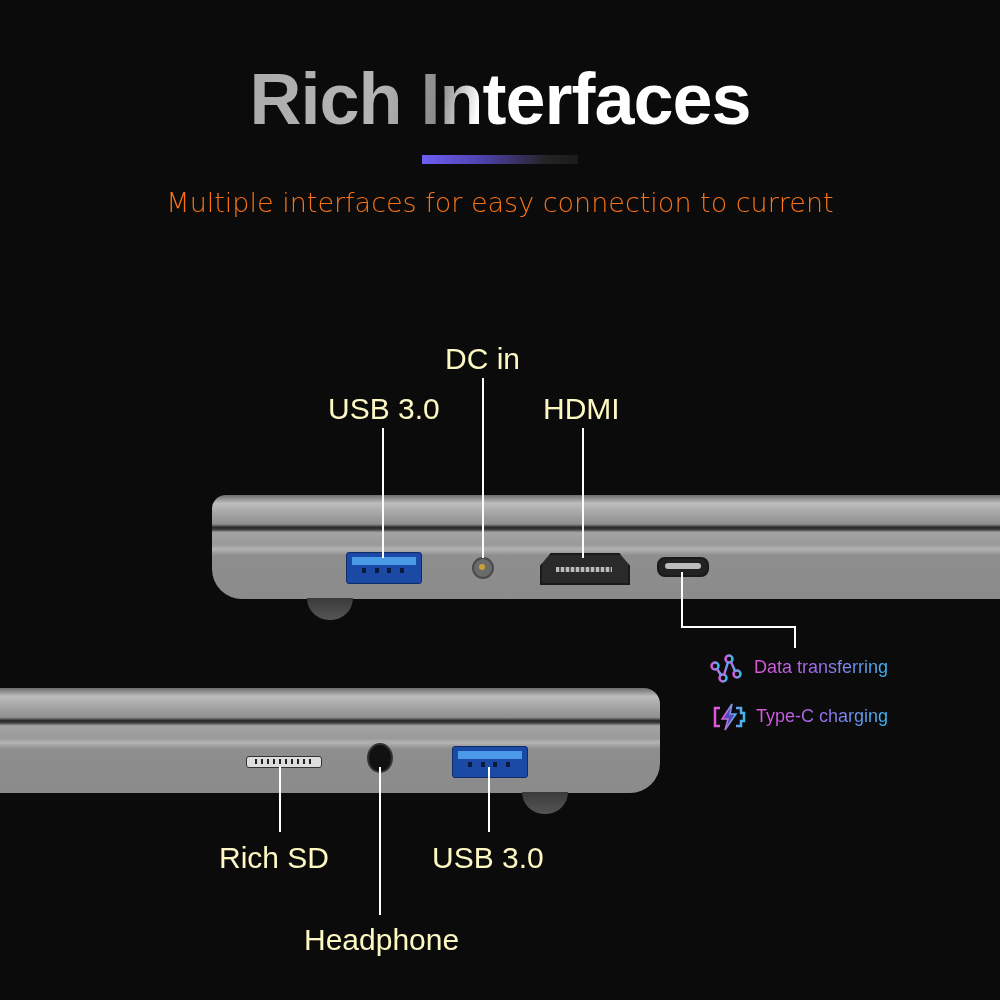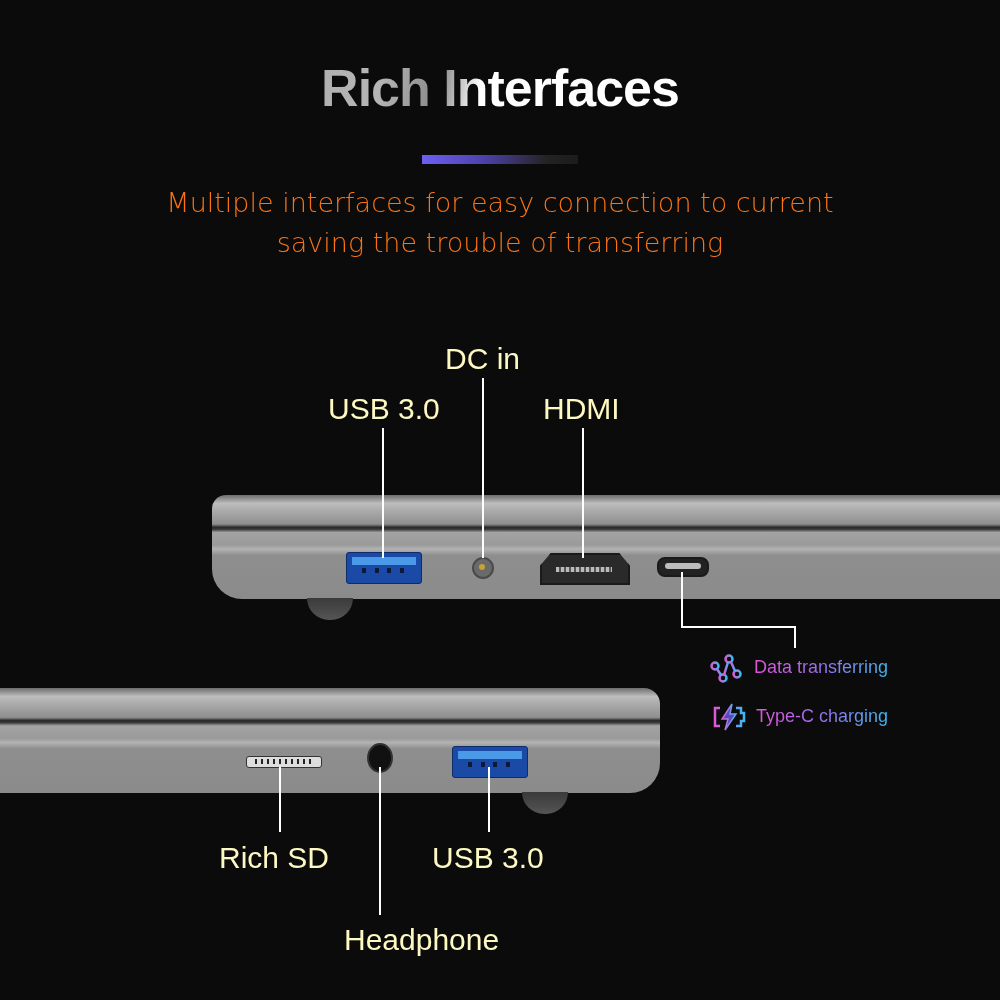--- a/index.html
+++ b/index.html
@@ -1,18 +1,18 @@
 <!DOCTYPE html>
 <html><head>
 <meta charset="utf-8">
 <style>
   html,body{margin:0;padding:0;}
   body{width:1000px;height:1000px;background:#0b0b0b;position:relative;overflow:hidden;font-family:"Liberation Sans",sans-serif;color:#fff;}
   .abs{position:absolute;}
-  .title{left:0;width:1000px;top:58px;text-align:center;font-size:52px;font-weight:bold;letter-spacing:-1px;
+  .title{left:0;width:1000px;top:58px;text-align:center;font-size:72px;font-weight:bold;letter-spacing:-1px;
     background:linear-gradient(100deg,#9a9a9a 0%,#b5b5b5 38%,#8a8a8a 44%,#ffffff 48%,#ffffff 100%);
     -webkit-background-clip:text;background-clip:text;color:transparent;}
   .accent-bar{left:422px;top:155px;width:156px;height:9px;background:linear-gradient(90deg,#6e5ff5 0%,#4d41a8 40%,#232323 80%,#1b1b1b 100%);}
   .subtitle{left:0;width:1000px;top:183px;text-align:center;font-family:"DejaVu Sans",sans-serif;font-size:27px;line-height:40px;color:#f97316;font-weight:300;}
   .subtitle div{white-space:nowrap;}
   .label{font-size:30px;color:#fef9c3;white-space:nowrap;}
   .vline{width:2px;background:#fff;}
   .hline{height:2px;background:#fff;}
   
   .laptop{background:linear-gradient(180deg,#6d6d6d 0%,#bdbdbd 8%,#a9a9a9 16%,#8f8f8f 28%,#2a2a2a 31%,#3a3a3a 33%,#a3a3a3 36%,#9a9a9a 48%,#b3b3b3 52%,#8e8e8e 58%,#8b8b8b 100%);}
@@ -33,21 +33,20 @@
   .jack{width:22px;height:26px;border-radius:50%;background:#111;border:2px solid #333;}
   .feature{font-size:18px;white-space:nowrap;background:linear-gradient(90deg,#e056d8,#9a6ef0 50%,#3fb8f0);-webkit-background-clip:text;background-clip:text;color:transparent;}
 </style>
 </head>
 <body>
 
 <div class="abs title">Rich Interfaces</div>
 <div class="abs accent-bar"></div>
 <div class="abs subtitle">
   <div>Multiple interfaces for easy connection to current</div>
-  <div>saving the trouble of transferring</div>
 </div>
 
 <div class="abs label" style="left:328px;top:392px;">USB 3.0</div>
 <div class="abs label" style="left:445px;top:342px;">DC in</div>
 <div class="abs label" style="left:543px;top:392px;">HDMI</div>
 
 <div class="abs laptop laptop-top"></div>
 <div class="abs foot" style="left:307px;top:598px;"></div>
 
 <div class="abs usb" style="left:346px;top:552px;">
@@ -114,14 +113,14 @@
     <div class="pin" style="left:28px"></div>
   <div class="pin" style="left:40px"></div>
     <div class="pin" style="left:53px"></div>
 </div>
 
 <div class="abs vline" style="left:279px;top:767px;height:65px;"></div>
 <div class="abs vline" style="left:379px;top:767px;height:148px;"></div>
 <div class="abs vline" style="left:488px;top:767px;height:65px;"></div>
 
 <div class="abs label" style="left:219px;top:841px;">Rich SD</div>
-<div class="abs label" style="left:304px;top:923px;margin-left:40px;">Headphone</div>
+<div class="abs label" style="left:304px;top:923px;">Headphone</div>
 <div class="abs label" style="left:432px;top:841px;">USB 3.0</div>
 
 </body></html>

